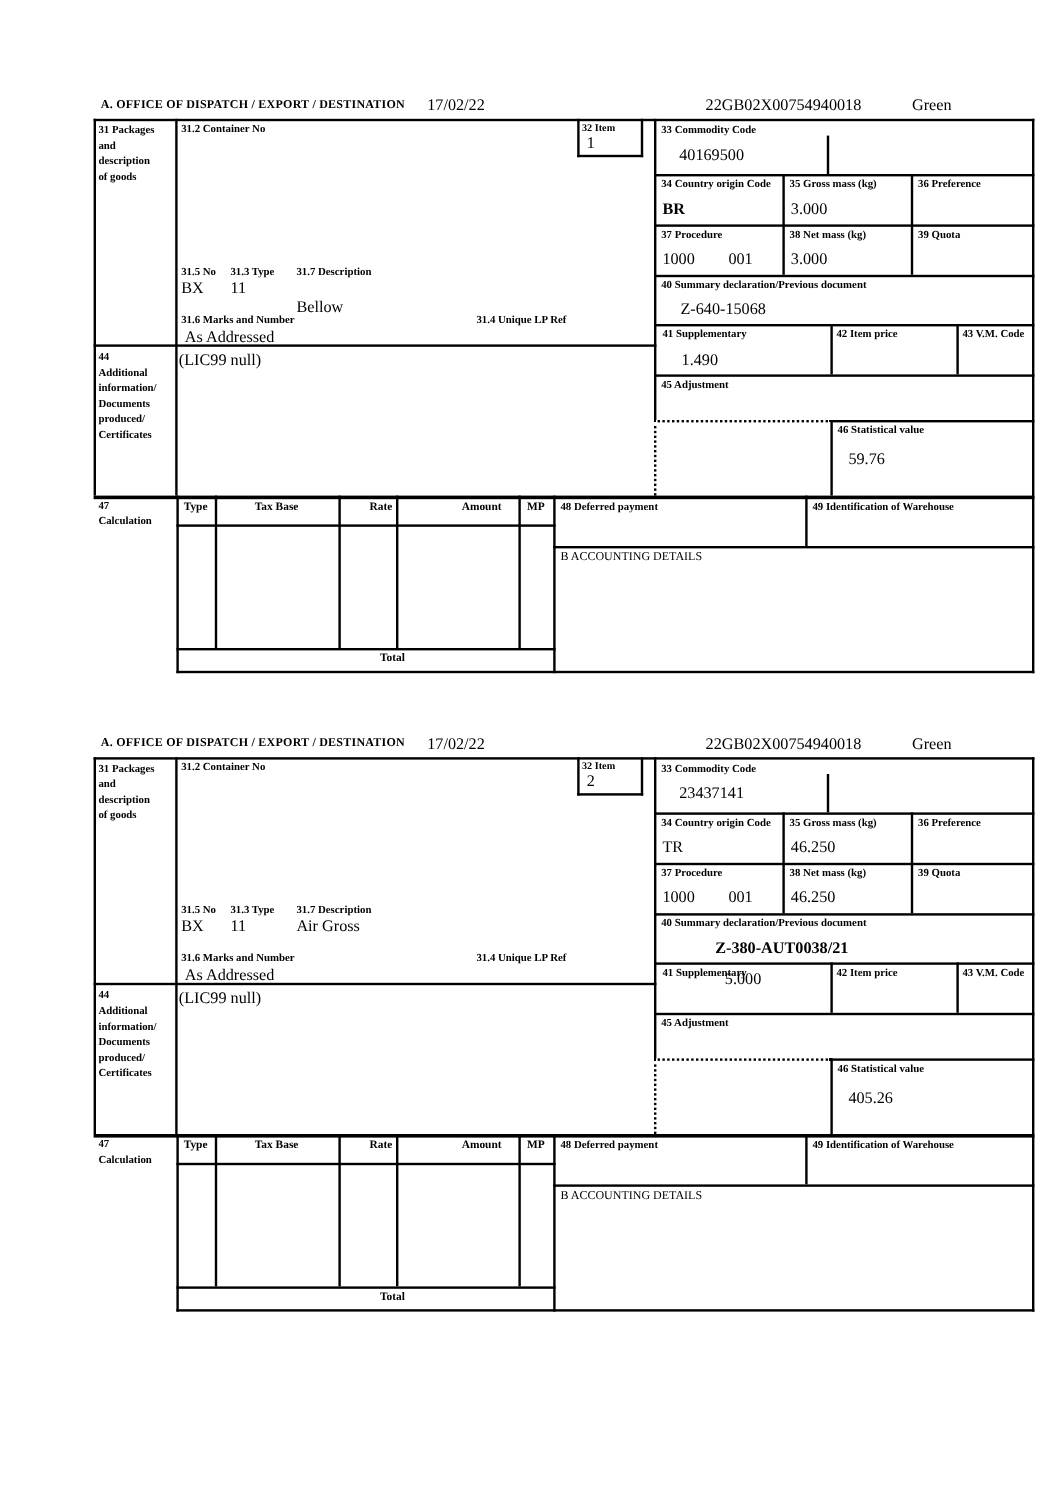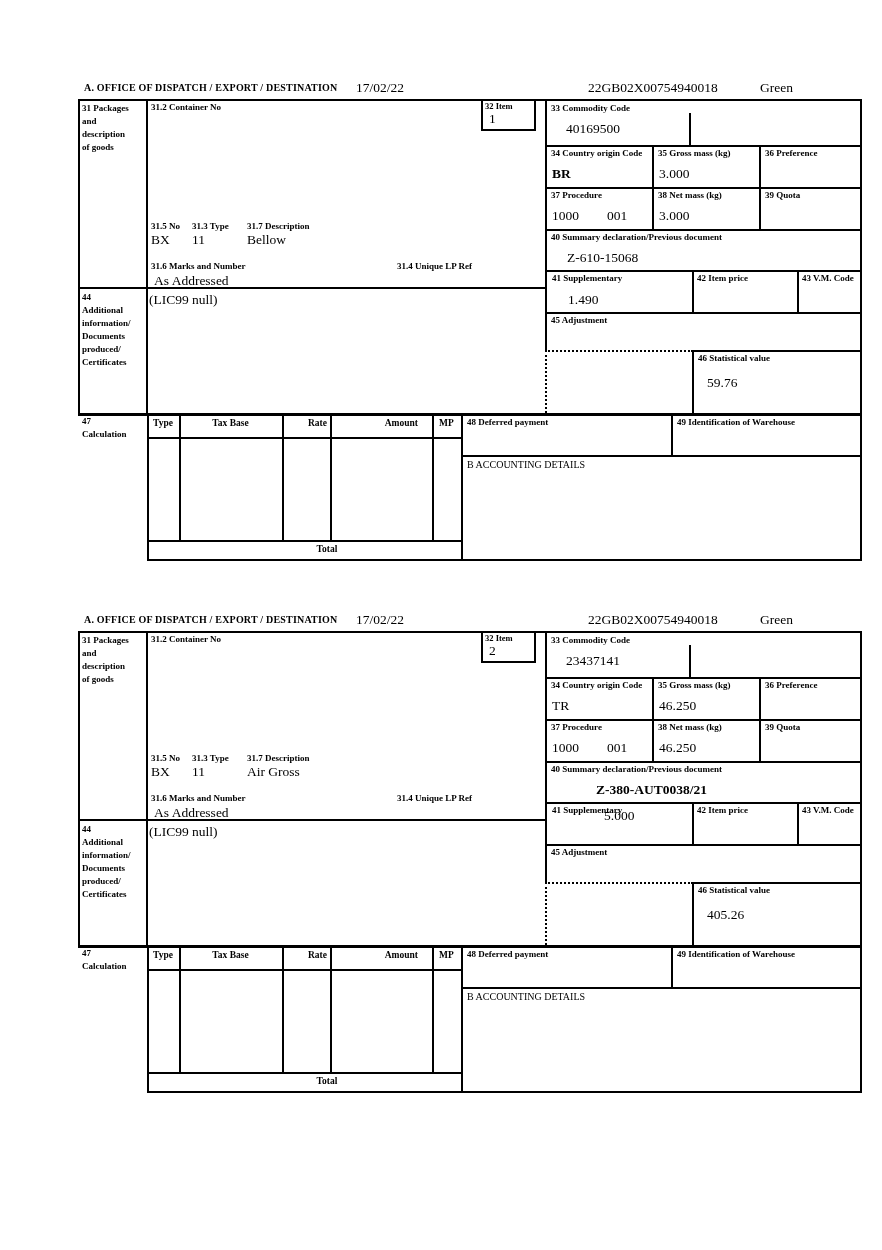--- a/index.html
+++ b/index.html
@@ -77,21 +77,21 @@
 
   <div class="lbl" style="left:151px;top:22px;">31.2 Container No</div>
   <div class="lbl-xs" style="left:485px;top:21px;">32 Item</div>
   <div class="val" style="left:489px;top:31px;">1</div>
 
   <div class="lbl" style="left:151px;top:141px;">31.5 No</div>
   <div class="lbl" style="left:192px;top:141px;">31.3 Type</div>
   <div class="lbl" style="left:247px;top:141px;">31.7 Description</div>
   <div class="val" style="left:151px;top:152px;">BX</div>
   <div class="val" style="left:192px;top:152px;">11</div>
-  <div class="val" style="left:247px;top:152px;text-align:center;">Bellow</div>
+  <div class="val" style="left:247px;top:168px;text-align:center;">Bellow</div>
 
   <div class="lbl" style="left:151px;top:181px;">31.6 Marks and Number</div>
   <div class="lbl" style="left:397px;top:181px;">31.4 Unique LP Ref</div>
   <div class="val" style="left:154px;top:193px;">As Addressed</div>
   <div class="val" style="left:149px;top:212px;">(LIC99 null)</div>
 
   <div class="lbl" style="left:82px;top:212px;">44</div>
   <div class="lbl" style="left:82px;top:225px;">Additional</div>
   <div class="lbl" style="left:82px;top:238px;">information/</div>
   <div class="lbl" style="left:82px;top:251px;">Documents</div>
@@ -108,21 +108,21 @@
   <div class="lbl" style="left:765px;top:68px;">36 Preference</div>
 
   <div class="lbl" style="left:551px;top:110px;">37 Procedure</div>
   <div class="val" style="left:552px;top:128px;">1000</div>
   <div class="val" style="left:607px;top:128px;">001</div>
   <div class="lbl" style="left:658px;top:110px;">38 Net mass (kg)</div>
   <div class="val" style="left:659px;top:128px;">3.000</div>
   <div class="lbl" style="left:765px;top:110px;">39 Quota</div>
 
   <div class="lbl" style="left:551px;top:152px;">40 Summary declaration/Previous document</div>
-  <div class="val" style="left:567px;top:170px;">Z-610-15068</div>
+  <div class="val" style="left:567px;top:170px;">Z-640-15068</div>
 
   <div class="lbl" style="left:552px;top:193px;">41 Supplementary</div>
   <div class="val" style="left:568px;top:212px;">1.490</div>
   <div class="lbl" style="left:697px;top:193px;">42 Item price</div>
   <div class="lbl" style="left:802px;top:193px;">43 V.M. Code</div>
 
   <div class="lbl" style="left:551px;top:235px;">45 Adjustment</div>
 
   <div class="lbl" style="left:698px;top:273px;">46 Statistical value</div>
   <div class="val" style="left:707px;top:295px;">59.76</div>

